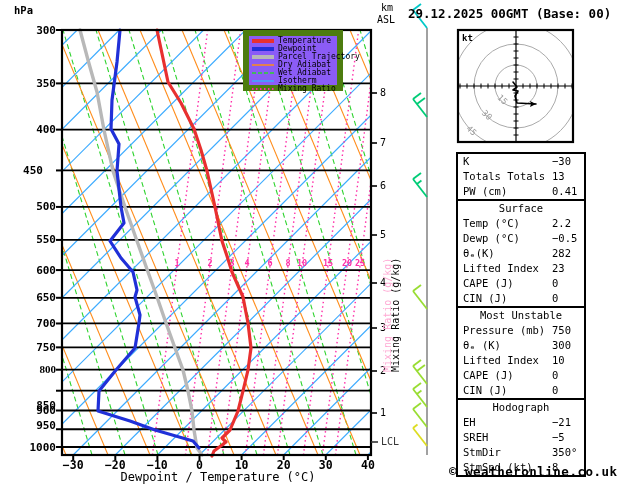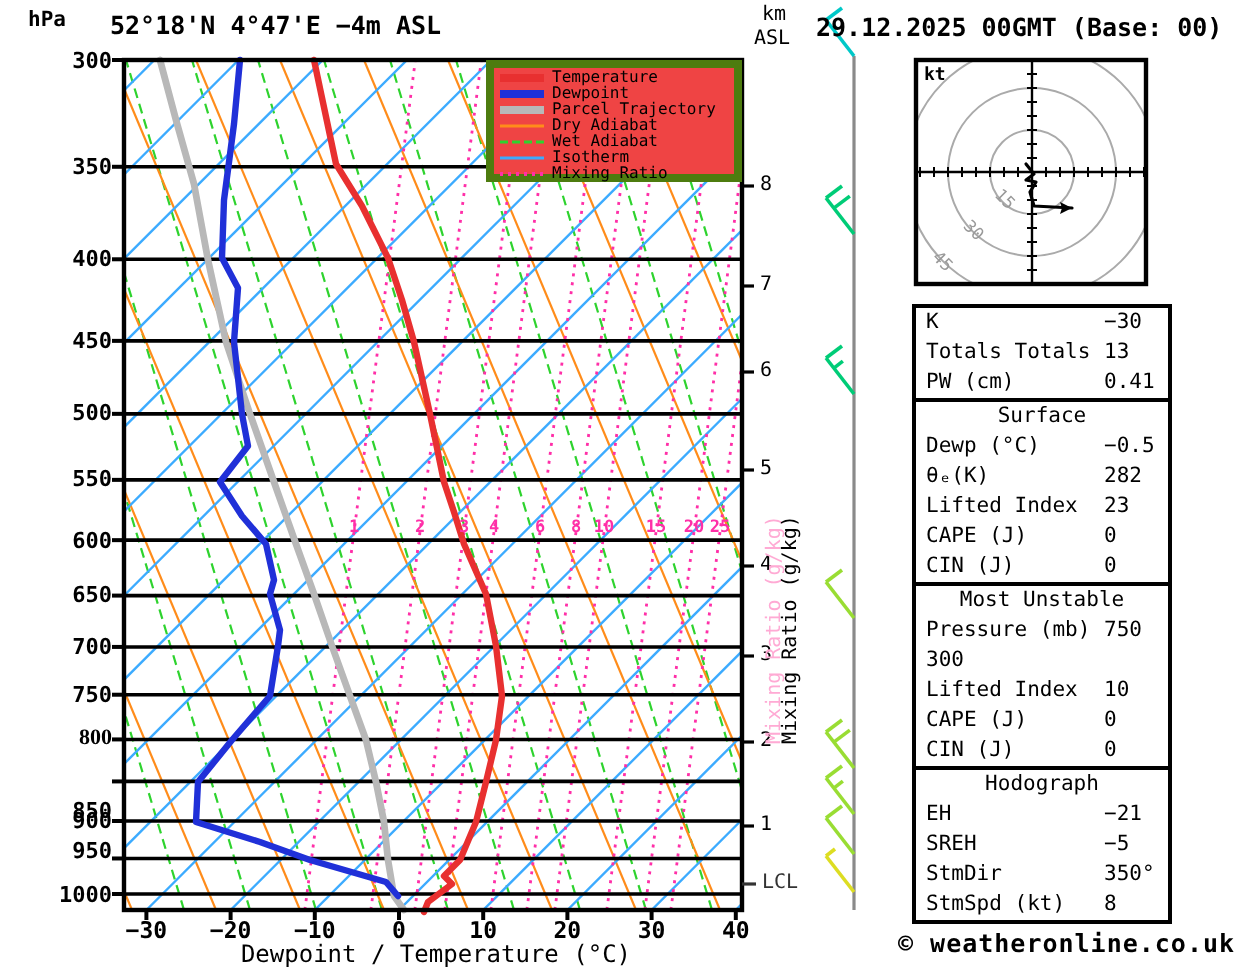--- a/index.html
+++ b/index.html
@@ -8,22 +8,22 @@
     font-family:"DejaVu Sans Mono","Liberation Mono",monospace;
     color:#000;overflow:hidden;
   }
   .abs{position:absolute;}
   .bold{font-weight:bold;}
   #skewt-svg{position:absolute;left:0;top:0;}
   .ptick-label{position:absolute;width:46px;text-align:right;font-size:11px;font-weight:bold;line-height:11px;}
   .ttick-label{position:absolute;width:40px;text-align:center;font-size:11.5px;font-weight:bold;}
   .km-label{position:absolute;font-size:10px;line-height:10px;}
   .legend{
-    position:absolute;left:243px;top:30px;width:128px;height:61px;
-    background:#ef4444;border:4px solid #4d7c0f;box-sizing:border-box;
+    position:absolute;left:243px;top:30px;width:100px;height:61px;
+    background:#8b5cf6;border:6px solid #4d7c0f;box-sizing:border-box;
     display:flex;flex-direction:column;justify-content:space-around;padding:1px 0;
   }
   .legend-row{display:flex;align-items:center;height:8px;}
   .legend-swatch{width:22px;margin:0 4px 0 3px;flex:0 0 22px;}
   .legend-label{font-size:8px;line-height:8px;white-space:nowrap;}
   .vlab{position:absolute;font-size:10px;white-space:nowrap;transform:rotate(-90deg);transform-origin:left top;}
   .itable{
     position:absolute;left:456px;top:152px;width:130px;
     border:2px solid #000;box-sizing:border-box;background:#fff;
     font-size:10.5px;
@@ -273,32 +273,31 @@
           <text x="469.38" y="132.62" fill="#999" font-size="8.5px" font-family="DejaVu Sans Mono, monospace" text-anchor="middle" transform="rotate(45 469.38 132.62)">45</text>
           <polyline points="513,82 517,87 513,90 518,91 515,96 517,103 536,104" fill="none" stroke="#000" stroke-width="1.6" stroke-linejoin="round" stroke-linecap="round"></polyline>
           <path d="M 536 104 l -6 -3 l 1 3 l -1 3 z" fill="#000"></path>
         </g>
         <rect x="458" y="30" width="115" height="112" fill="none" stroke="#000" stroke-width="2.2"></rect>
       </g>
     </svg>
 
   <div class="abs bold" style="left:14px;top:4px;font-size:10.5px;">hPa</div>
 
-  <div class="abs bold" style="left:55px;top:5px;font-size:12.5px;">52°18'N 4°47'E −4m ASL</div>
 
   <div class="abs" style="left:381px;top:2px;font-size:10px;">km</div>
   <div class="abs" style="left:377px;top:14px;font-size:10px;">ASL</div>
 
   <div class="abs bold" style="left:408px;top:6px;font-size:12.5px;">29.12.2025 00GMT (Base: 00)</div>
 
   <div id="pressure-labels">
       <div class="ptick-label" style="left: 10px; top: 24.5px;">300</div>
       <div class="ptick-label" style="left: 10px; top: 77.8906px;">350</div>
       <div class="ptick-label" style="left: 10px; top: 124.14px; text-align: right;">400</div>
-      <div class="ptick-label" style="left: 10px; top: 164.934px;">450</div>
+      <div class="ptick-label" style="left: 10px; top: 164.934px; text-align: center;">450</div>
       <div class="ptick-label" style="left: 10px; top: 201.426px;">500</div>
       <div class="ptick-label" style="left: 10px; top: 234.437px;">550</div>
       <div class="ptick-label" style="left: 10px; top: 264.574px;">600</div>
       <div class="ptick-label" style="left: 10px; top: 292.297px;">650</div>
       <div class="ptick-label" style="left: 10px; top: 317.964px;">700</div>
       <div class="ptick-label" style="left: 10px; top: 341.86px;">750</div>
       <div class="ptick-label" style="left: 10px; top: 364.213px; font-family: Liberation Serif, serif;">800</div>
       <div class="ptick-label" style="left: 10px; top: 400px;">850</div>
       <div class="ptick-label" style="left: 10px; top: 405.008px;">900</div>
       <div class="ptick-label" style="left: 10px; top: 420px;">950</div>
@@ -390,20 +389,24 @@
           <span class="val">13</span>
         </div>
         <div class="irow">
           <span class="lab">PW (cm)</span>
           <span class="val">0.41</span>
         </div>
       </div>
       <div class="isec">
         <div class="isec-header">Surface</div>
         <div class="irow">
+          <span class="lab">Temp (°C)</span>
+          <span class="val">2.2</span>
+        </div>
+        <div class="irow">
           <span class="lab">Dewp (°C)</span>
           <span class="val">−0.5</span>
         </div>
         <div class="irow">
           <span class="lab">θₑ(K)</span>
           <span class="val">282</span>
         </div>
         <div class="irow">
           <span class="lab">Lifted Index</span>
           <span class="val">23</span>
@@ -417,20 +420,21 @@
           <span class="val">0</span>
         </div>
       </div>
       <div class="isec">
         <div class="isec-header">Most Unstable</div>
         <div class="irow">
           <span class="lab">Pressure (mb)</span>
           <span class="val">750</span>
         </div>
         <div class="irow">
+          <span class="lab">θₑ (K)</span>
           <span class="val">300</span>
         </div>
         <div class="irow">
           <span class="lab">Lifted Index</span>
           <span class="val">10</span>
         </div>
         <div class="irow">
           <span class="lab">CAPE (J)</span>
           <span class="val">0</span>
         </div>

